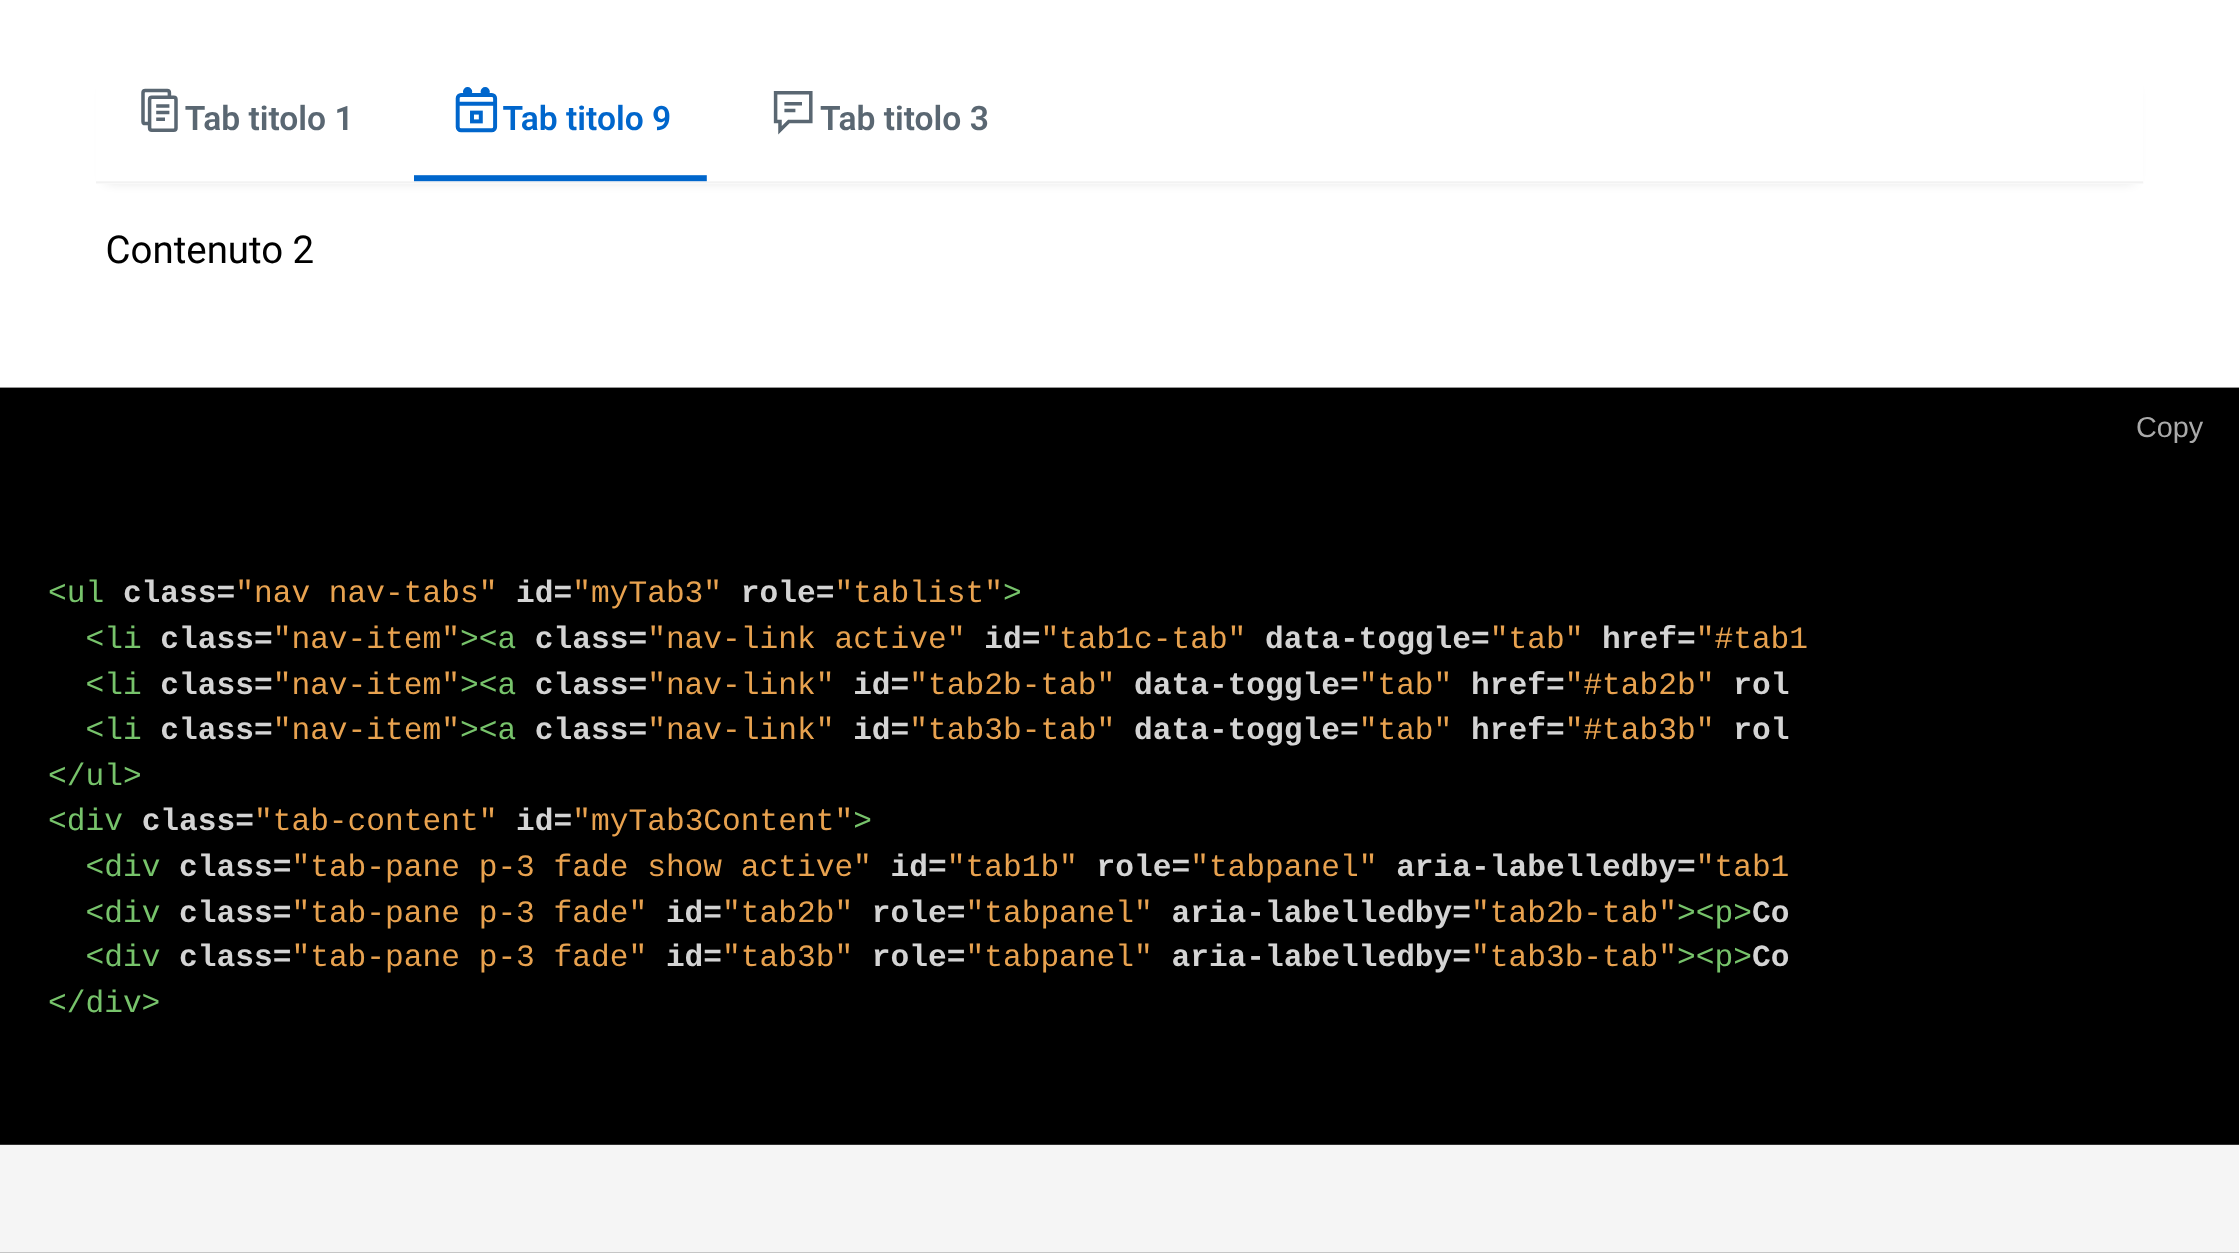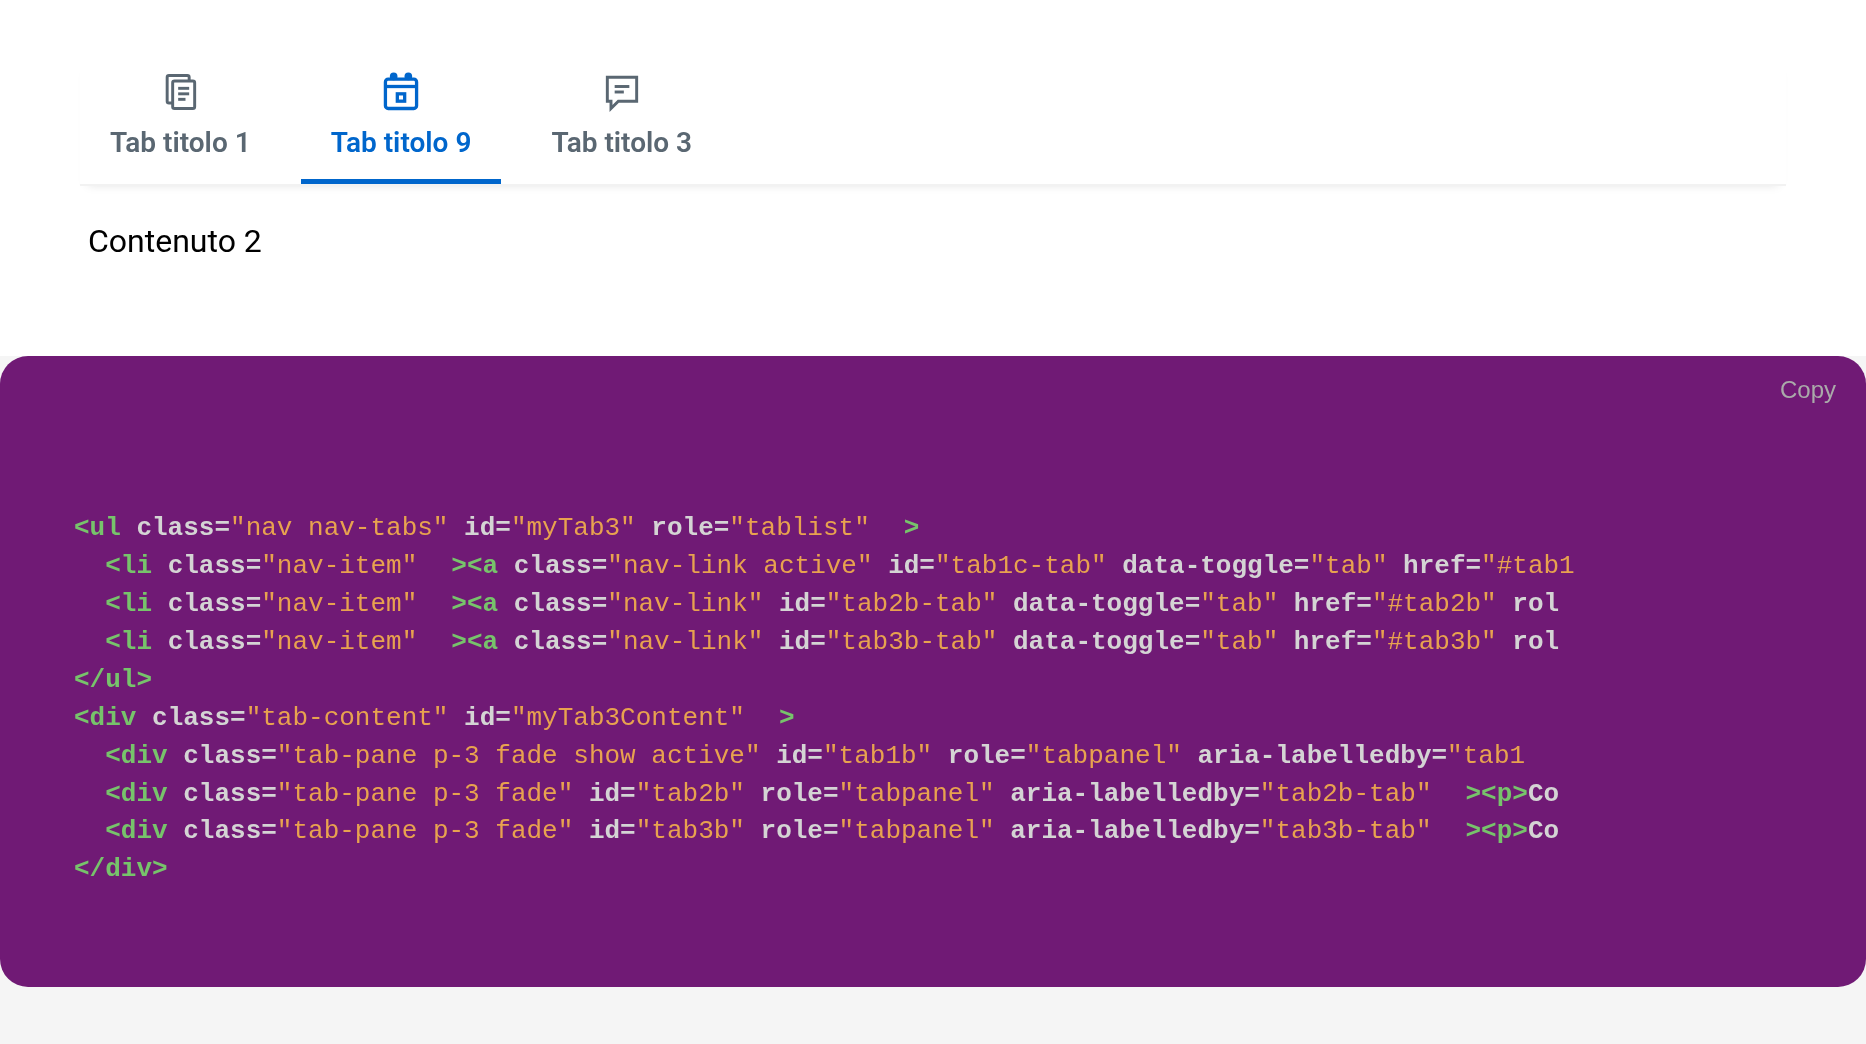--- a/index.html
+++ b/index.html
@@ -17,21 +17,21 @@
     display: flex;
     list-style: none;
     border-bottom: 2px solid rgba(0,0,0,0.05);
     box-shadow: 0 6px 10px -8px rgba(0,0,0,0.15);
   }
   .nav-item {
     margin-right: 20px;
   }
   .nav-link {
     display: flex;
-    flex-direction: column;
+    flex-direction: row;
     align-items: center;
     padding: 10px 30px 20px 30px;
     text-decoration: none;
     color: #5a6772;
     font-size: 28px;
     font-weight: 600;
     border-bottom: 4px solid transparent;
     position: relative;
   }
   .nav-link.active {
@@ -44,42 +44,41 @@
     margin-bottom: 12px;
   }
   .tab-content {
     padding: 36px 8px;
   }
   .tab-pane {
     font-size: 32px;
     color: #000000;
   }
   .code-block {
-    background: #701a75;
+    background: #000000;
     padding: 40px 60px 60px 40px;
     font-family: "SFMono-Regular", Consolas, "Liberation Mono", Menlo, monospace;
     font-size: 26px;
     line-height: 1.46;
     color: #d4d4d4;
     white-space: pre;
     overflow: hidden;
     position: relative;
-    border-radius: 28px;
   }
   .copy-btn {
     position: absolute;
     top: 16px;
     right: 30px;
     color: #aaa;
     font-family: -apple-system, sans-serif;
     font-size: 24px;
     font-weight: 400;
     cursor: pointer;
   }
-  .tag   { color: #77c36b; font-weight: 700; margin-left: 34px; }
+  .tag   { color: #77c36b; font-weight: 400; }
   .attr  { color: #d4d4d4; font-weight: bold; }
   .val   { color: #e8a24f; }
 </style>
 </head>
 <body>
 
 <div class="container">
   <ul class="nav-tabs">
     <li class="nav-item">
       <a class="nav-link" href="#">

